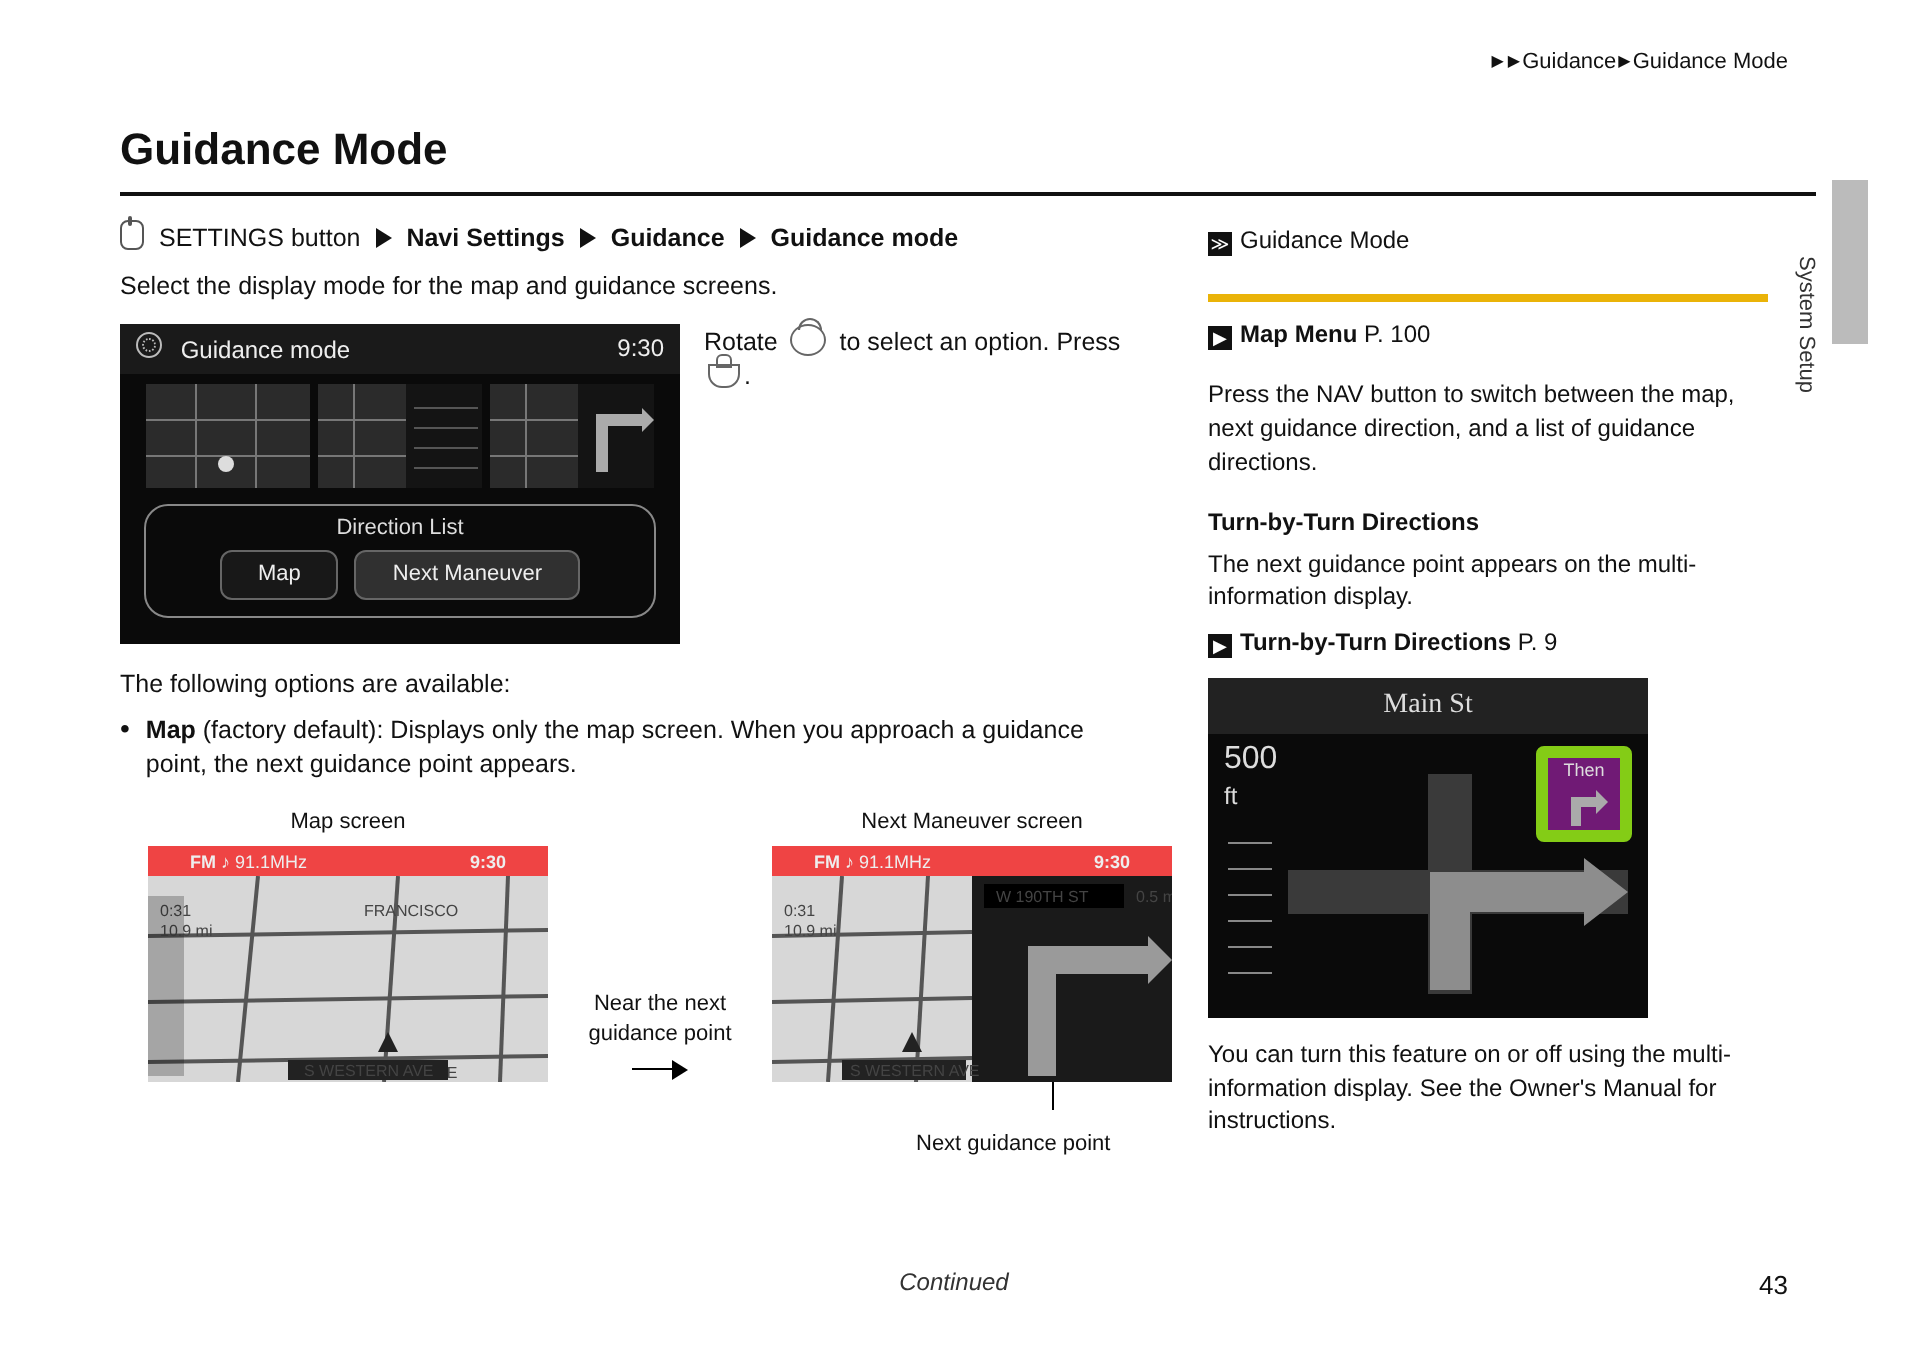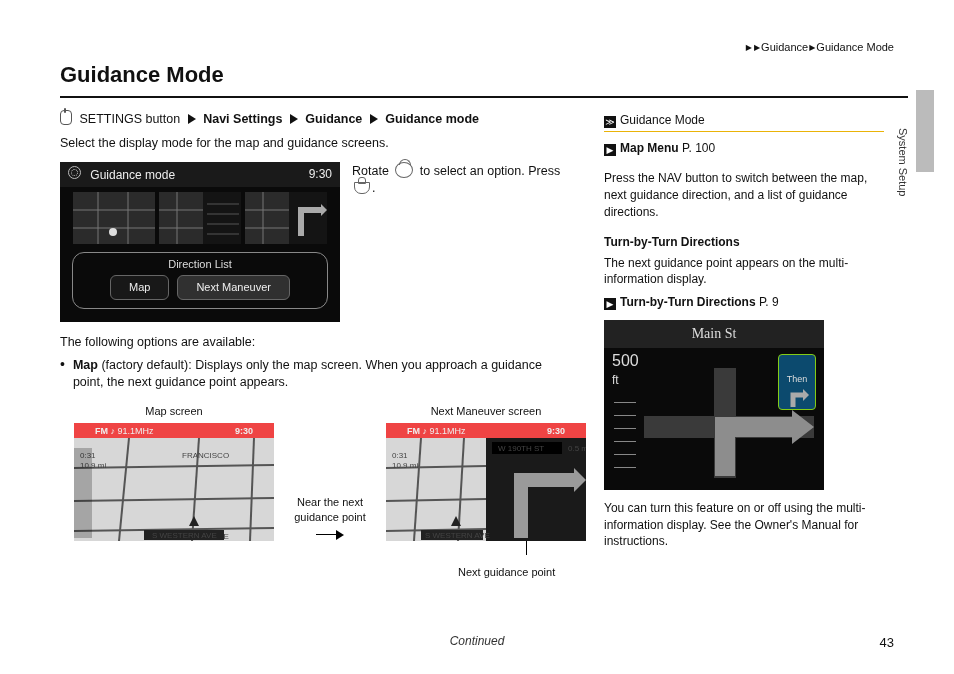--- a/index.html
+++ b/index.html
@@ -1,19 +1,19 @@
 <!DOCTYPE html>
 <html><head>
 <meta charset="utf-8">
 <style>
   html,body{margin:0;padding:0;background:#fff;color:#111;
             font:13px/1.38 "Helvetica Neue",Arial,sans-serif}
   .page{width:954px;height:674px;position:relative;box-sizing:border-box;
         padding:22px 46px 22px 60px}
-  .crumbs{position:absolute;top:40px;right:60px;font-size:11px}
+  .crumbs{position:absolute;top:24px;right:60px;font-size:11px}
   .crumbs .tri{display:inline-block;font-size:8px;vertical-align:1px;margin:0 1px}
   .title{font-size:22px;font-weight:700;border-bottom:2px solid #111;
          padding-bottom:6px;margin:38px 0 12px}
   .cols{display:flex;gap:34px}
   .colL{width:510px}
   .colR{width:280px;padding-top:2px}
   
   .nav-path{font-size:12.5px;margin-bottom:6px}
   .mouse{display:inline-block;width:10px;height:13px;border:1px solid #555;
          border-radius:4px;vertical-align:-2px;position:relative;margin-right:4px}
@@ -67,37 +67,37 @@
   .maplines text{fill:#444;font:8px sans-serif}
   .near{font-size:11px;text-align:center;width:92px;line-height:1.35}
   .arrow{width:28px;height:12px;position:relative}
   .arrow::before{content:'';position:absolute;top:5px;left:0;right:8px;height:1px;background:#000}
   .arrow::after{content:'';position:absolute;right:0;top:1px;width:0;height:0;
                 border-top:5px solid transparent;border-bottom:5px solid transparent;
                 border-left:8px solid #000}
   .ngp{font-size:11px;margin-top:10px;margin-left:398px}
   .ngp-line{width:1px;height:18px;background:#000;margin-left:466px;margin-top:-4px}
   
-  .side-head{font-size:12px;border-bottom:1px solid #eab308;padding-bottom:2px;margin-bottom:8px}
+  .side-head{font-size:12px;border-bottom:4px solid #eab308;padding-bottom:18px;margin-bottom:8px}
   .enter{display:inline-block;width:12px;height:12px;background:#111;color:#fff;
          font-size:9px;text-align:center;line-height:12px;vertical-align:-1px;margin-right:4px}
   .ptext{font-size:12px;margin:0 0 6px}
   .link{font-weight:700}
   .subhead{font-size:12px;font-weight:700;margin:14px 0 4px}
   
   .fig2{width:220px;height:170px;background:#0a0a0a;color:#ddd;position:relative;margin-top:10px}
   .fig2 .msbar{background:#222;text-align:center;padding:4px 0;font-size:14px;
                font-family:Georgia,serif}
   .fig2 .dist{position:absolute;left:8px;top:32px;font-size:16px;
               font-family:Liberation Sans, sans-serif;line-height:1.1}
   .fig2 .ladder{position:absolute;left:10px;top:70px;width:22px}
   .fig2 .ladder span{display:block;height:1px;background:#888;margin-top:12px}
   .fig2 .then{position:absolute;right:8px;top:34px;width:36px;height:36px;
-              border:1px solid #84cc16;border-radius:4px;background:#0c4a6e;
-              font-size:9px;text-align:center;padding-top:18px}
+              border:6px solid #84cc16;border-radius:4px;background:#701a75;
+              font-size:9px;text-align:center;padding-top:0}
   .fig2 .then svg{display:block;margin:1px auto 0}
   .fig2 .xarrow{position:absolute;left:40px;top:48px;width:170px;height:110px}
   
   .sidetab{position:absolute;right:20px;top:90px;width:18px;height:82px;background:#bbb}
   .sidetab-label{position:absolute;right:44px;top:128px;writing-mode:vertical-rl;
                  font-size:11px;color:#333}
   .footer{position:absolute;bottom:24px;left:0;right:0;display:flex;
           justify-content:center;font-style:italic;font-size:12px;color:#333}
   .pageno{position:absolute;right:60px;bottom:22px;font-size:13px}
 </style>

